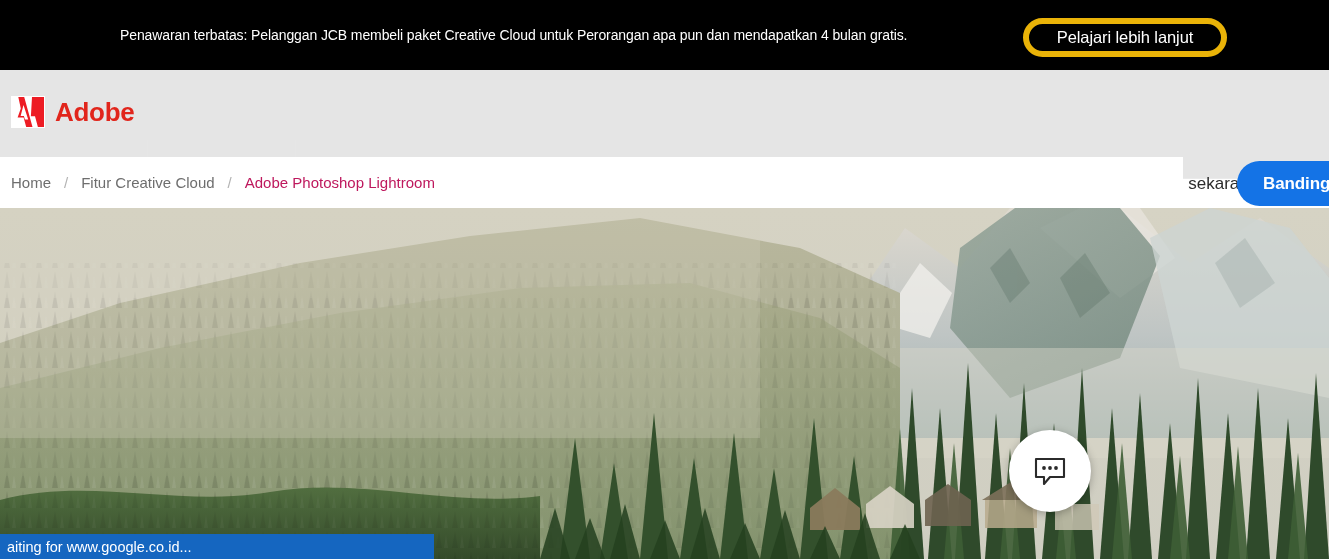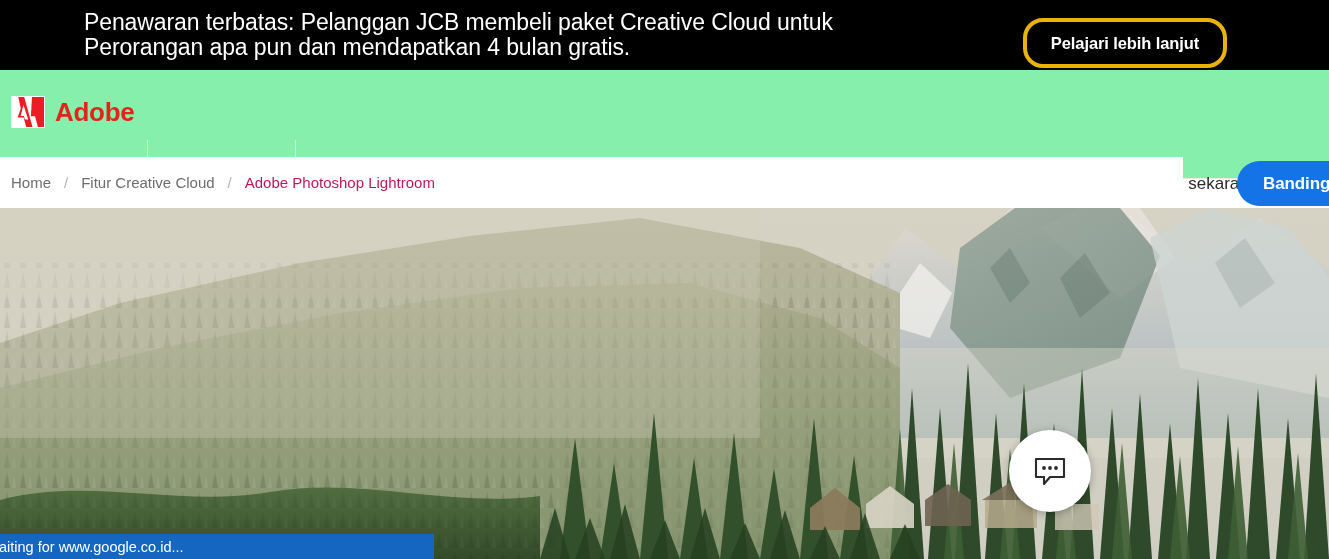--- a/index.html
+++ b/index.html
@@ -13,48 +13,48 @@
 
   
   .promo {
     position: absolute; top: 0; left: 0;
     width: 1329px; height: 70px;
     background: #000;
     display: flex; align-items: center;
   }
   .promo-text {
     color: #fff;
-    font-size: 23px;
+    font-size: 14px;
     line-height: 25px;
     font-weight: 400;
-    margin-left: 84px;
+    margin-left: 120px;
     width: 860px;
     letter-spacing: -0.1px;
   }
   .promo-btn {
     position: absolute;
     left: 1023px; top: 18px;
-    width: 204px; height: 50px;
-    border: 4px solid #eab308;
+    width: 204px; height: 39px;
+    border: 6px solid #eab308;
     border-radius: 20px;
     background: transparent;
     color: #ffffff;
     font-family: "Liberation Sans", sans-serif;
     font-size: 16.5px;
-    font-weight: 700;
+    font-weight: 400;
     cursor: pointer;
     display: flex; align-items: center; justify-content: center;
     letter-spacing: -0.1px;
   }
 
   
   .nav {
     position: absolute; top: 70px; left: 0;
     width: 1329px; height: 109px;
-    background: #86efac;
+    background: #e5e5e5;
     border-bottom: 1px solid #eaeaea;
   }
   .brand {
     position: absolute; left: 11px; top: 20px;
     display: flex; align-items: center; gap: 10px;
     height: 44px;
     cursor: pointer;
   }
   .brand-mark { width: 34px; height: 32px; display: block; }
   .brand-name {
@@ -164,21 +164,21 @@
 
   
   .status {
     position: absolute;
     left: 0; top: 534px;
     width: 434px; height: 25px;
     background: #1566c0;
     display: flex; align-items: center;
     color: #ffffff;
     font-size: 14.5px;
-    padding-left: 0px;
+    padding-left: 8px;
     overflow: hidden;
   }
   .status .txt { margin-left: -1px; white-space: nowrap; }
 </style>
 </head>
 <body>
 
 <div class="page">
 
   <div class="promo">

